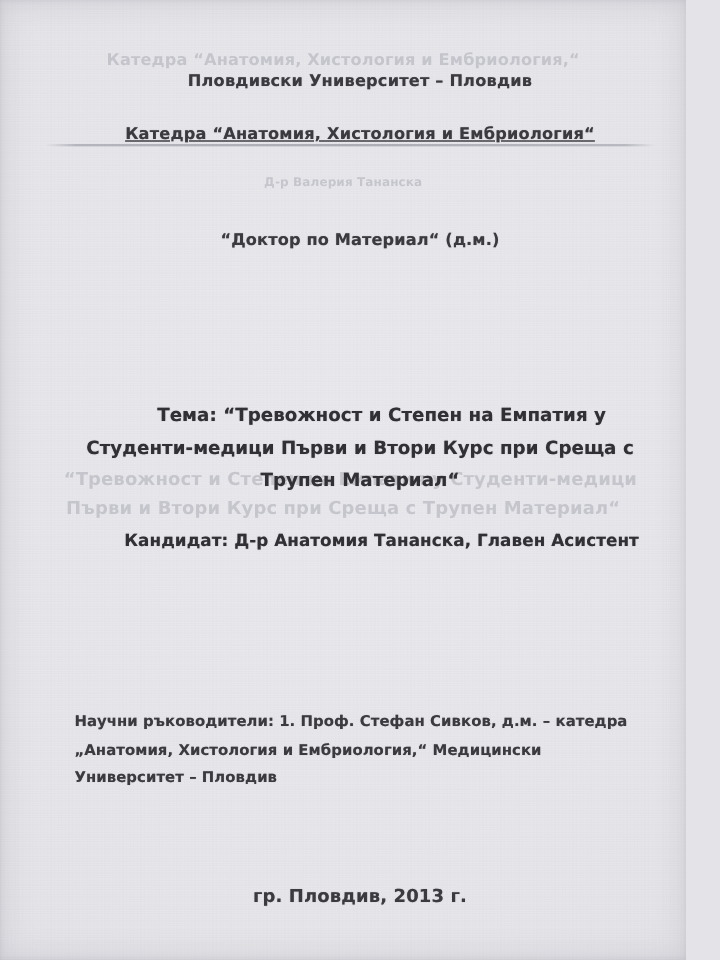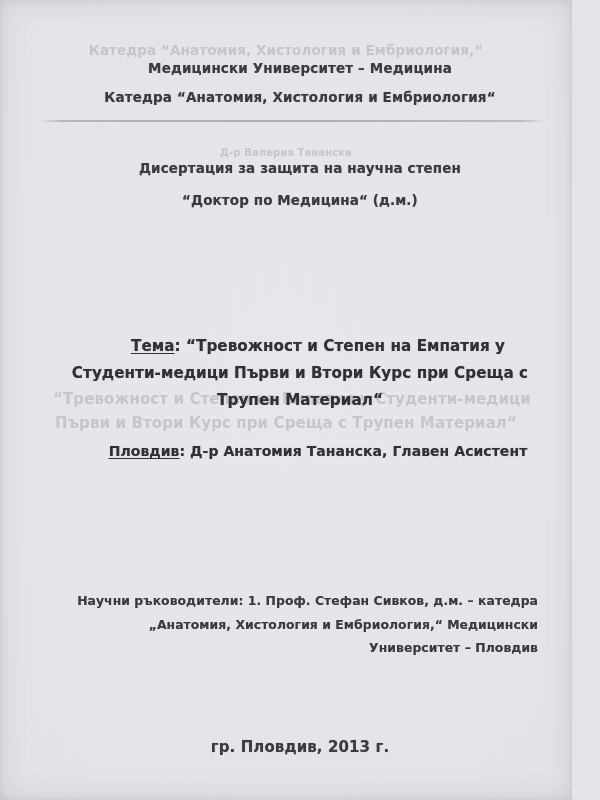--- a/index.html
+++ b/index.html
@@ -104,42 +104,41 @@
     left: 0;
     right: 0;
     text-align: center;
     color: #3b3b3f;
     font-weight: 700;
     text-shadow: 0 0 .7px rgba(70,70,76,.55);
     -webkit-font-smoothing: antialiased;
   }
 
   .institution    { top: 60px;  font-size: 13.5px; letter-spacing: .15px; }
-  .department     { top: 89px;  font-size: 13.5px; letter-spacing: .15px; }
+  .department     { top: 104px;  font-size: 13.5px; letter-spacing: .15px; text-decoration: underline; }
 
   .degree-purpose { top: 160px; font-size: 13.5px; letter-spacing: .1px; }
   .degree-name    { top: 192px; font-size: 13.5px; letter-spacing: .1px; }
 
   
   .topic-block {
     position: absolute;
     top: 333px;
     left: 58px;
     width: 484px;
     text-align: center;
     color: #313135;
     font-size: 15.2px;
     font-weight: 700;
     line-height: 27px;
     letter-spacing: .05px;
     text-shadow: 0 0 .7px rgba(60,60,66,.6);
   }
   .topic-block .label,
   .candidate-block .label {
-    text-decoration: underline;
     text-underline-offset: 2px;
     margin-left: 36px;
   }
 
   
   .candidate-block {
     position: absolute;
     top: 443px;
     left: 0;
     right: 0;
@@ -150,21 +149,21 @@
     letter-spacing: .05px;
     text-shadow: 0 0 .7px rgba(60,60,66,.55);
   }
 
   
   .supervisors {
     position: absolute;
     top: 589px;
     left: 62px;
     width: 476px;
-    text-align: right;
+    text-align: left;
     color: #3b3b3f;
     font-size: 12.4px;
     font-weight: 700;
     line-height: 23.5px;
     letter-spacing: .05px;
     text-shadow: 0 0 .6px rgba(70,70,76,.5);
   }
   .supervisors .sup-second { display: block; margin-top: 8px; }
 
   .place-date {
@@ -181,34 +180,33 @@
   <div class="paper-grain"></div>
   <div class="crease-line"></div>
 
   <div class="ghost ghost-top">Катедра “Анатомия, Хистология и Ембриология,“</div>
   <div class="ghost ghost-mid">Д-р Валерия Тананска</div>
   <div class="ghost ghost-title-1">“Тревожност и Степен на Емпатия у Студенти-медици</div>
   <div class="ghost ghost-title-2">Първи и Втори Курс при Среща с Трупен Материал“</div>
 
   <div class="content">
 
-    <div class="line institution">Медицински Университет – Медицина</div>
+    <div class="line institution">Пловдивски Университет – Пловдив</div>
 
     <div class="line department">Катедра “Анатомия, Хистология и Ембриология“</div>
 
-    <div class="line degree-purpose">Дисертация за защита на научна степен</div>
-
-    <div class="line degree-name">“Доктор по Медицина“ (д.м.)</div>
+
+    <div class="line degree-name">“Доктор по Материал“ (д.м.)</div>
 
     <div class="topic-block">
       <span class="label">Тема</span><span>: </span><span>“Тревожност и Степен на Емпатия у Студенти-медици Първи и Втори Курс при Среща с Трупен Материал“</span>
     </div>
 
     <div class="candidate-block">
-      <span class="label">Пловдив</span><span>: </span><span>Д-р Анатомия Тананска, Главен Асистент</span>
+      <span class="label">Кандидат</span><span>: </span><span>Д-р Анатомия Тананска, Главен Асистент</span>
     </div>
 
     <div class="supervisors">
       <span>Научни ръководители: 1. Проф. Стефан Сивков, д.м. – катедра „Анатомия, Хистология и Ембриология,“ Медицински Университет – Пловдив</span>
     </div>
 
     <div class="line place-date">гр. Пловдив, 2013 г.</div>
 
   </div>
 

